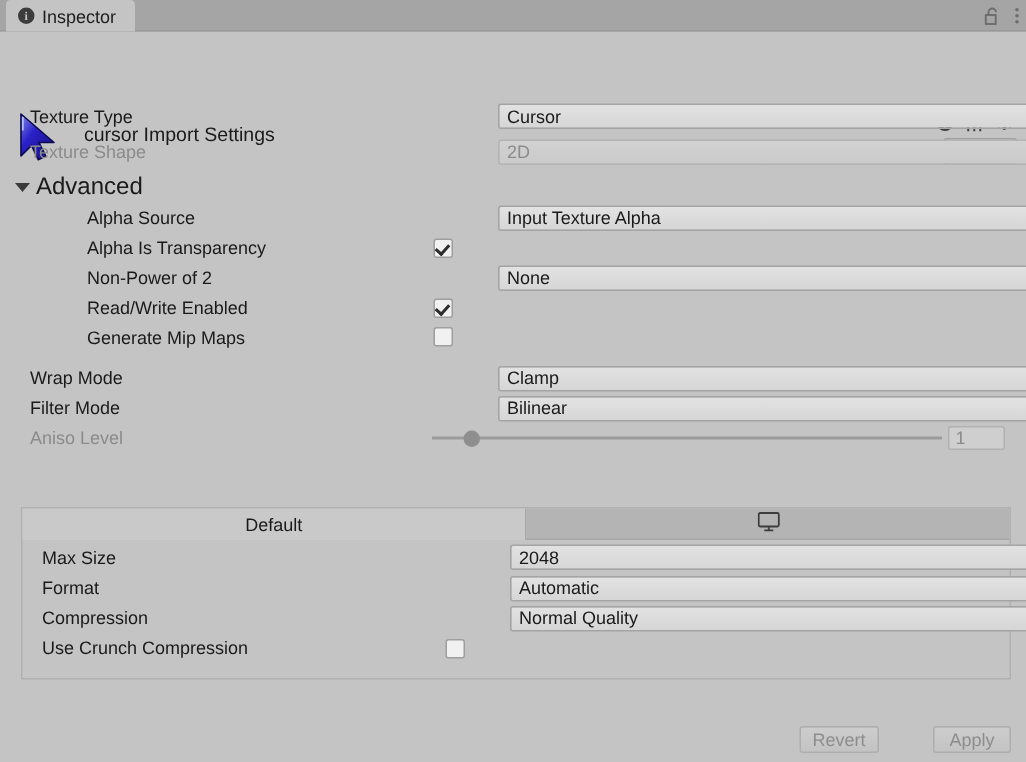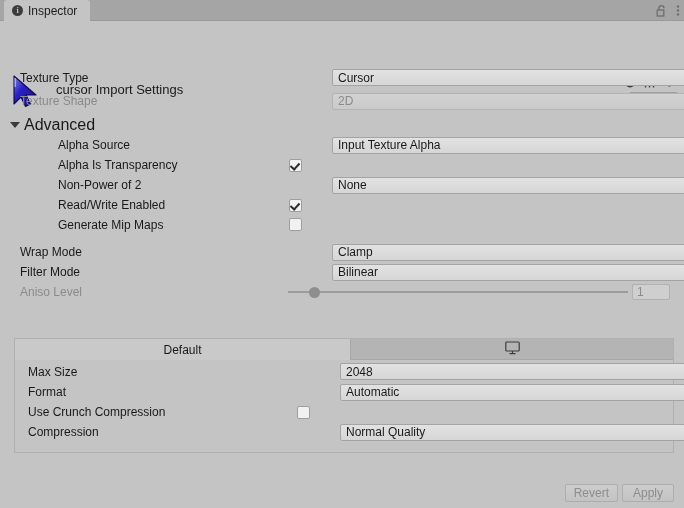--- a/index.html
+++ b/index.html
@@ -292,20 +292,21 @@
     background: linear-gradient(#cdcdcd, #c3c3c3);
     border: 1px solid #aeaeae;
     border-radius: 2px;
     font-size: 12px;
     color: #8d8d8d;
     display: flex;
     align-items: center;
     justify-content: center;
     box-sizing: border-box;
     cursor: default;
+    margin-left: 32px;
   }
 </style>
 </head>
 <body>
 
 <div id="root">
 
   <div class="tabbar">
     <div class="tab-active">
       <span class="info-icon">i</span>
@@ -470,30 +471,30 @@
         </span>
       </div>
       <div class="row">
         <span class="lbl">Format</span>
         <span class="field">
           <span>Automatic</span>
           <i class="arrow"></i>
         </span>
       </div>
       <div class="row">
-        <span class="lbl">Use Crunch Compression</span>
-        <span class="chk"></span>
-      </div>
-      <div class="row">
         <span class="lbl">Compression</span>
         <span class="field">
           <span>Normal Quality</span>
           <i class="arrow"></i>
         </span>
       </div>
+      <div class="row">
+        <span class="lbl">Use Crunch Compression</span>
+        <span class="chk"></span>
+      </div>
     </div>
   </div>
 
   <div class="footer">
     <div class="foot-btn">Revert</div>
     <div class="foot-btn">Apply</div>
   </div>
 
 </div>
 

